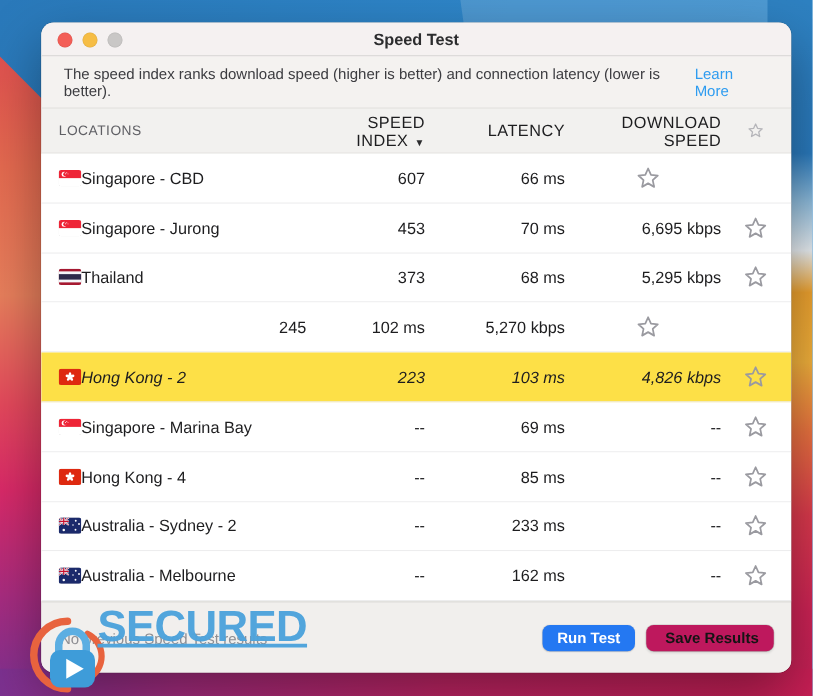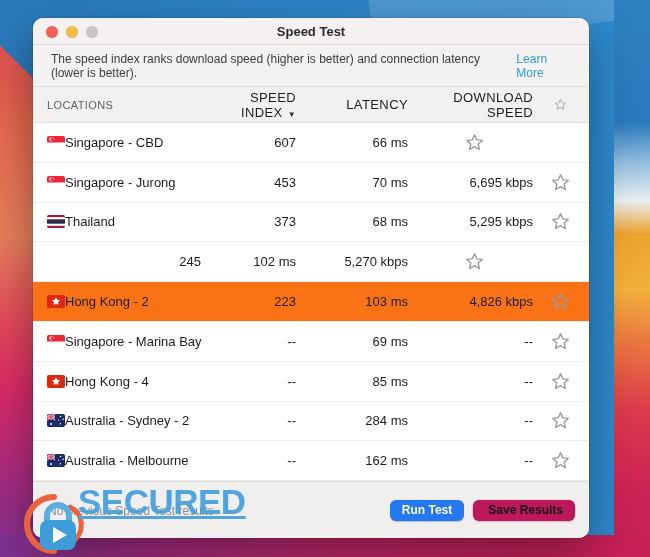--- a/index.html
+++ b/index.html
@@ -11,21 +11,21 @@
     background:rgba(255,255,255,.15); transform:rotate(-8deg); }
   .wp-left { position:absolute; left:0; top:40px; bottom:0; width:36px;
     background:linear-gradient(to bottom,#e0504f 0%,#e56a50 18%,#e87f5c 38%,#e4485c 55%,#d92a68 68%,#a62c80 85%,#7c3190 100%);
     clip-path:polygon(0 1%,100% 8%,100% 100%,0 100%); }
   .wp-right { position:absolute; right:0; top:0; bottom:0; width:36px;
     background:linear-gradient(to bottom,#2e81c1 0%,#2a7abd 22%,#8fbcdc 29%,#e9eef2 36%,#eda22f 42%,#f2b13c 52%,#ea7340 62%,#dc3a4d 74%,#ce2356 88%,#c22055 100%); }
   .wp-bottom { position:absolute; left:0; right:0; bottom:0; height:22px;
     background:linear-gradient(to right,#7c3190 0%,#a62c80 22%,#c22565 55%,#c91f55 100%); }
 
   
-  .window { position:absolute; left:33px; top:18px; width:556px; height:520px;
+  .window { position:absolute; left:33px; top:18px; width:600px; height:520px;
     background:#f1efee; border-radius:10px; box-shadow:0 18px 45px rgba(0,0,0,.38), 0 0 0 .5px rgba(0,0,0,.18);
     display:flex; flex-direction:column; overflow:hidden; z-index:10; }
 
   .titlebar { height:27px; flex:0 0 27px; background:#f5f1f1; border-bottom:1px solid #dddbda;
     display:flex; align-items:center; justify-content:center; position:relative; }
   .traffic { position:absolute; left:13px; top:8px; display:flex; gap:8px; }
   .light { width:12px; height:12px; border-radius:50%; box-shadow:inset 0 0 1px rgba(0,0,0,.2); }
   .light.red { background:#f35e57; } .light.yellow { background:#f6bd45; } .light.gray { background:#c9c7c6; }
   .title { font-size:13px; font-weight:700; color:#2c2c2e; }
 
@@ -36,21 +36,21 @@
   .grid { display:grid; grid-template-columns:1fr 95px 112px 125px 46px; align-items:center;
     padding-left:14px; padding-right:6px; }
   .thead { flex:0 0 36px; background:#f2f1ef; border-bottom:1px solid #e3e2e0;
     font-size:11px; letter-spacing:.4px; color:#5f5f64; }
   .thead .num { text-align:right; padding-right:4px; }
   .thead .sort { font-size:8px; color:#2c2c2e; margin-left:5px; }
   .thead .star-cell svg { width:15px; height:15px; }
 
   .tbody { flex:1 1 auto; background:#fff; }
   .row { height:39.8px; background:#fff; border-bottom:1px solid #ededee; cursor:default; }
-  .row.selected { background:#f97316; }
+  .row.selected { background:#fde047;font-style:italic; }
   .name-cell { display:flex; align-items:center; font-size:13px; color:#1d1d1f; }
   .flag { width:18px; height:13px; display:inline-flex; flex:0 0 18px; filter:drop-shadow(0 0 .5px rgba(0,0,0,.25)); }
   .num { text-align:right; padding-right:4px; font-size:13px; color:#1d1d1f; }
   .star-cell { display:flex; justify-content:center; }
   .star-cell svg { width:21px; height:21px; }
 
   .footer { flex:0 0 58px; background:#f1efed; border-top:1px solid #dddbd9;
     display:flex; align-items:center; justify-content:space-between; padding:0 14px; }
   .status { font-size:12px; color:#8e8e93; padding-left:1px; }
   .btns { display:flex; gap:9px; }
@@ -327,21 +327,21 @@
                   <circle cx="16.2" cy="5.2" r=".75"></circle>
                   <circle cx="13.4" cy="9.8" r=".75"></circle>
                   <circle cx="11.4" cy="6" r=".6"></circle>
                 </g>
               </g>
             </svg>
           </span>
           <span>Australia - Sydney - 2</span>
         </div>
         <div class="num">--</div>
-        <div class="num">284 ms</div>
+        <div class="num">233 ms</div>
         <div class="num">--</div>
         <div class="star-cell">
           <svg viewBox="0 0 24 24">
             <path d="M12 3.2l2.6 5.75 6.25.66-4.66 4.22 1.3 6.17L12 16.8l-5.49 3.2 1.3-6.17-4.66-4.22 6.25-.66z" fill="none" stroke="#9a9aa0" stroke-width="1.6" stroke-linejoin="round"></path>
           </svg>
         </div>
       </div>
       <div class="row grid">
         <div class="name-cell">
           <span class="flag">

